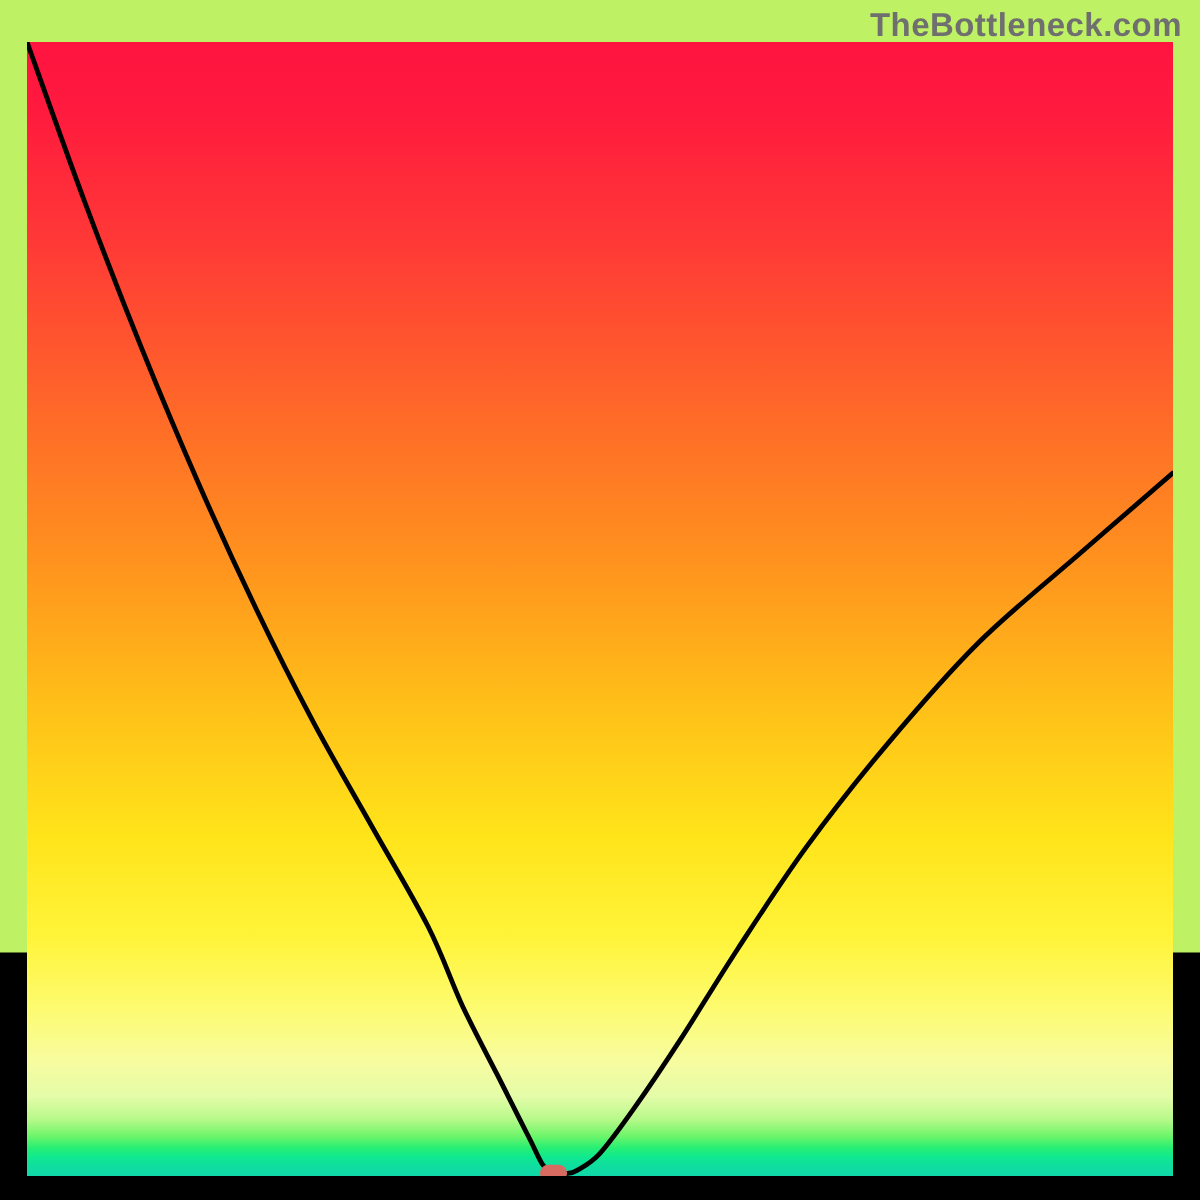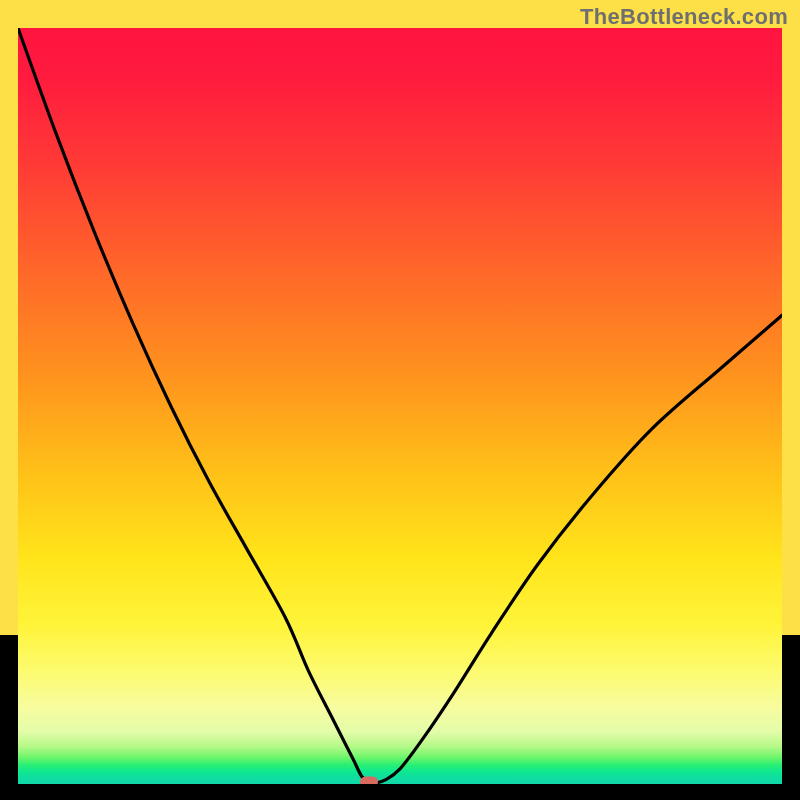--- a/index.html
+++ b/index.html
@@ -7,21 +7,21 @@
     padding: 0;
     width: 800px;
     height: 800px;
     background: #000;
     font-family: Arial, Helvetica, sans-serif;
   }
   .frame {
     position: relative;
     width: 800px;
     height: 635px;
-    background: #fde047;
+    background: #bef264;
   }
   .watermark {
     position: absolute;
     top: 4px;
     right: 12px;
     color: #6f6f6f;
     font-size: 22px;
     font-weight: 600;
     letter-spacing: 0.3px;
     z-index: 3;

